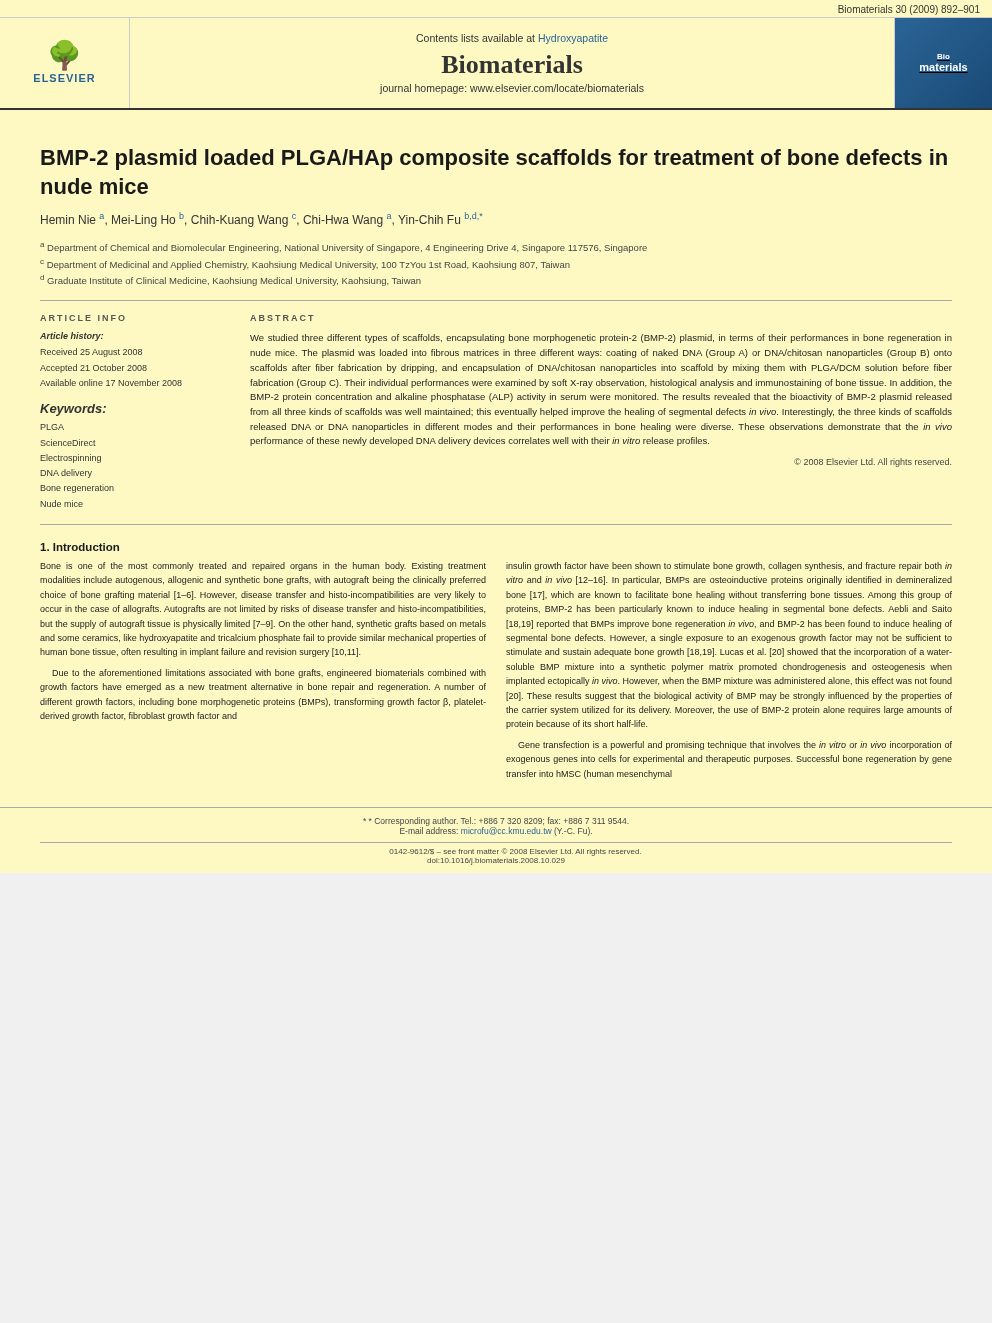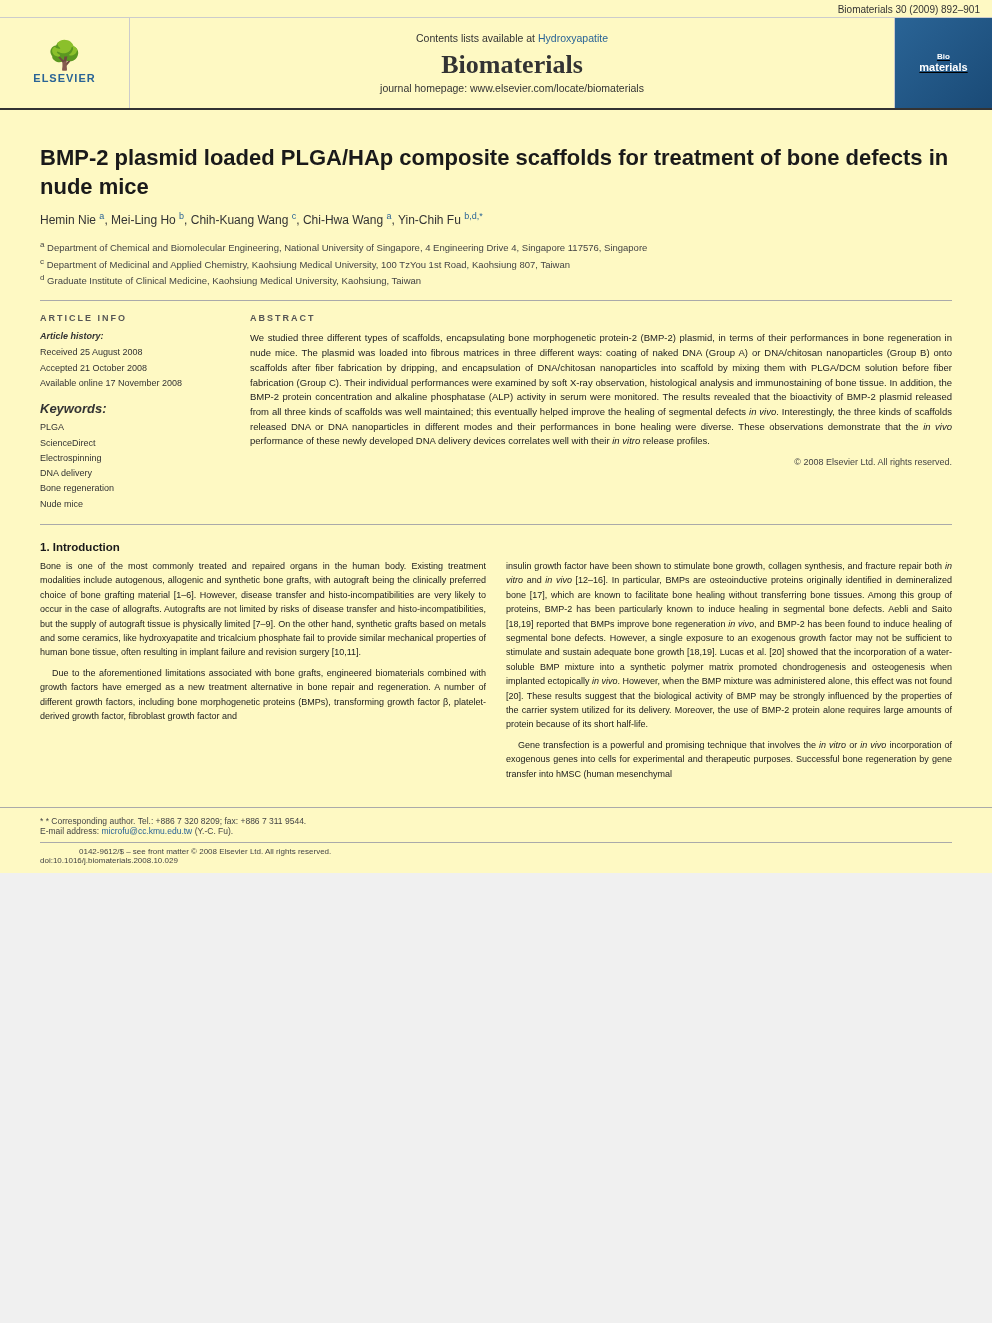--- a/index.html
+++ b/index.html
@@ -253,20 +253,21 @@
     .body-text p:first-child {
       text-indent: 0;
     }
     
     .page-footer {
       border-top: 1px solid #aaa;
       padding: 8px 40px;
       font-size: 8.5px;
       color: #444;
       font-family: Arial, sans-serif;
+      text-align: center;
     }
     .footer-note {
       font-size: 8.5px;
       color: #444;
       font-family: Arial, sans-serif;
     }
     .inline-link {
       color: #2a6496;
     }
   </style>

